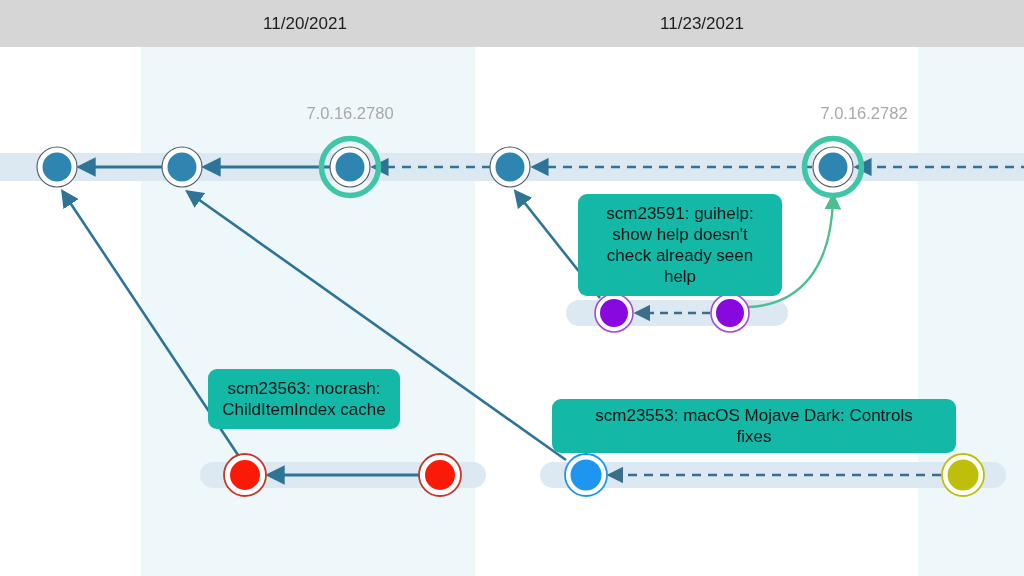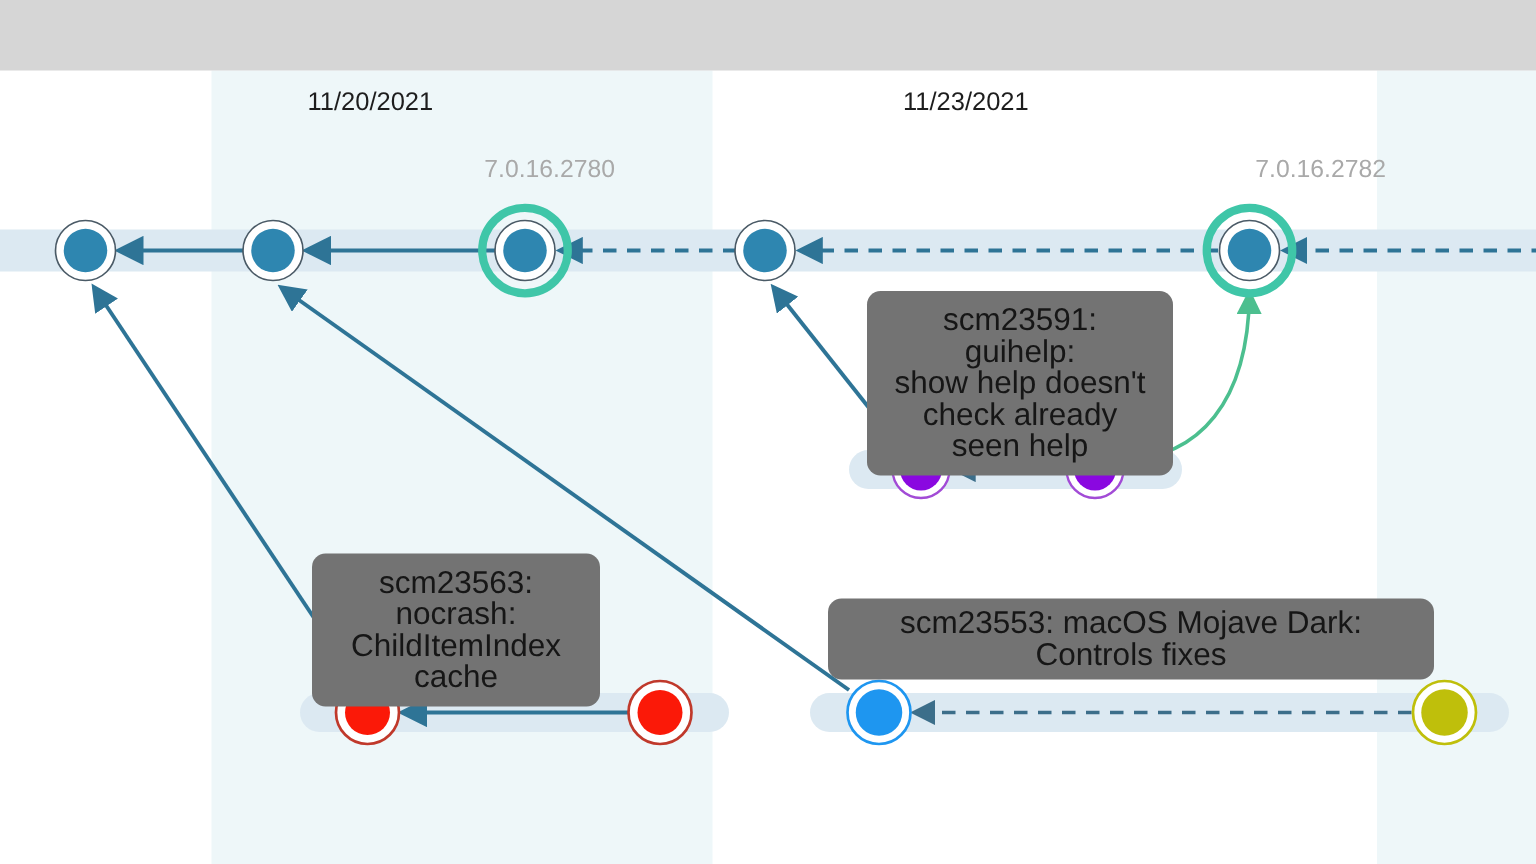--- a/index.html
+++ b/index.html
@@ -22,24 +22,24 @@
     left: 0; top: 0;
     width: 1024px; height: 47px;
     background: #d6d6d6;
     z-index: 6;
   }
   .date-label {
     position: absolute;
     top: 0;
     height: 47px;
     line-height: 47px;
+    text-align: center;
     font-size: 17px;
     color: #1d1d1d;
     white-space: nowrap;
-    margin-top: 44px;
   }
 
   
   .day-col {
     position: absolute;
     top: 47px;
     height: 529px;
     background: #eef7f9;
     z-index: 0;
   }
@@ -49,40 +49,40 @@
     position: absolute;
     left: 0; top: 0;
     width: 1024px; height: 576px;
     z-index: 2;
     pointer-events: none;
   }
 
   
   .callout {
     position: absolute;
-    background: #737373;
+    background: #14b8a6;
     border-radius: 9px;
     color: #161616;
-    font-size: 21px;
+    font-size: 17px;
     line-height: 21px;
     text-align: center;
     padding: 9px 14px;
     box-sizing: border-box;
     z-index: 5;
     white-space: pre-line;
   }
 
   
   .version-tag {
     position: absolute;
     font-size: 16.5px;
     color: #a9a9a9;
     white-space: nowrap;
     z-index: 4;
-    text-align: right;
+    text-align: center;
   }
 </style>
 </head>
 <body>
 
 <div id="app">
 
   <div class="day-col" style="left:141px; width:334px;"></div>
   <div class="day-col" style="left:918px; width:106px;"></div>
 

